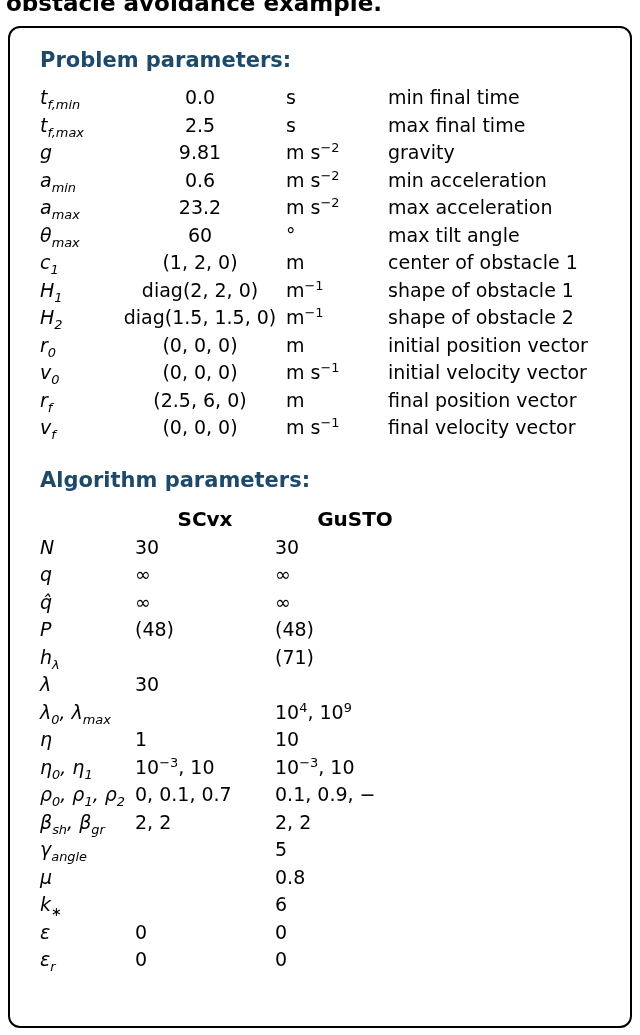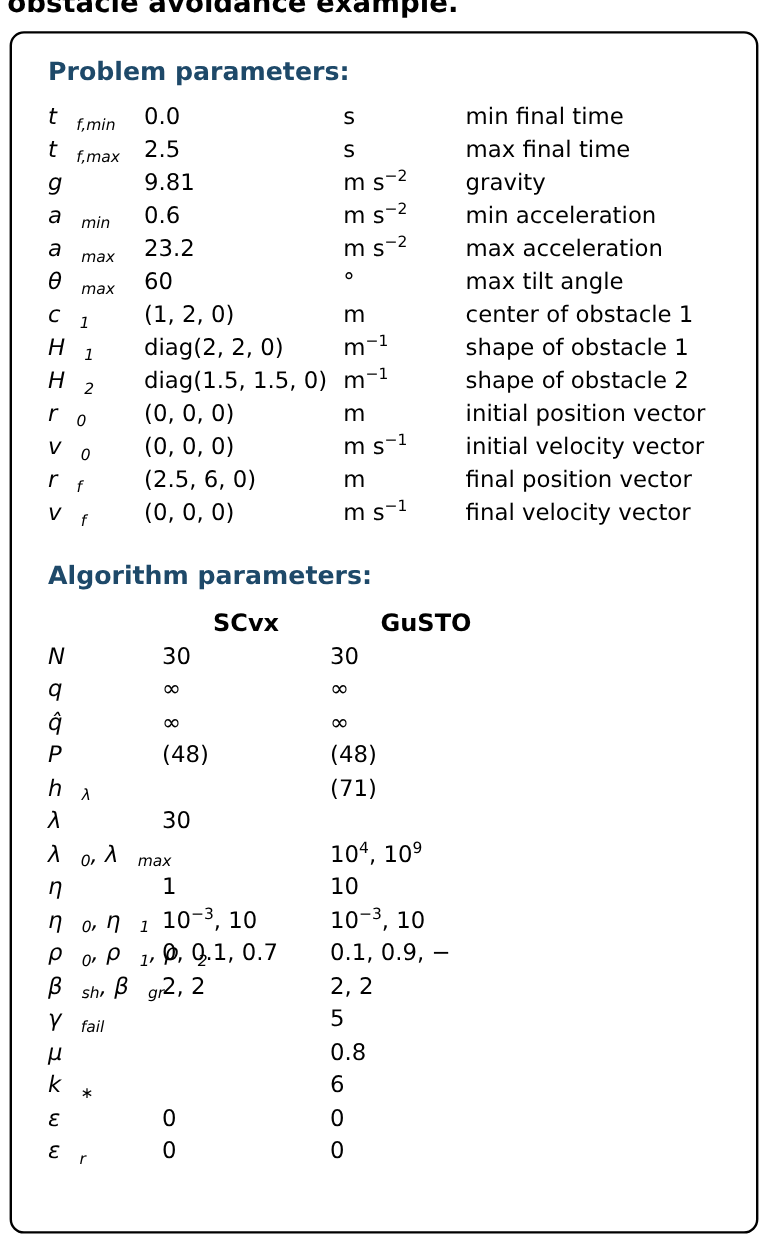--- a/index.html
+++ b/index.html
@@ -40,28 +40,28 @@
     padding: 0;
     line-height: 27.5px;
     vertical-align: baseline;
     white-space: nowrap;
     overflow: visible;
     font-weight: normal;
     text-align: left;
   }
   sub, sup { font-size: 68%; line-height: 0; }
   sup { vertical-align: super; }
-  sub { vertical-align: sub; margin-left: 16px; }
+  sub { vertical-align: sub; }
 
   
   .problem-table col.c-sym  { width: 80px; }
   .problem-table col.c-val  { width: 160px; }
   .problem-table col.c-unit { width: 108px; }
   .problem-table td.sym  { font-style: italic; }
-  .problem-table td.val  { }
+  .problem-table td.val  { text-align: center; }
   .problem-table td.unit { padding-left: 6px; }
 
   
   .algo-table col.c-sym   { width: 95px; }
   .algo-table col.c-scvx  { width: 140px; }
   .algo-table col.c-gusto { width: 160px; }
   .algo-table th { font-weight: bold; font-size: 20px; text-align: center; line-height: 30px; }
   .algo-table td.sym { font-style: italic; }
   .algo-table td.scvx, .algo-table td.gusto { text-align: left; }
 </style>
@@ -243,21 +243,21 @@
             <td class="gusto">0.1, 0.9, −</td>
             <td class="fill"></td>
           </tr>
           <tr>
             <td class="sym">β<sub>sh</sub>, β<sub>gr</sub></td>
             <td class="scvx">2, 2</td>
             <td class="gusto">2, 2</td>
             <td class="fill"></td>
           </tr>
           <tr>
-            <td class="sym">γ<sub>fail</sub></td>
+            <td class="sym">γ<sub>angle</sub></td>
             <td class="scvx"></td>
             <td class="gusto">5</td>
             <td class="fill"></td>
           </tr>
           <tr>
             <td class="sym">μ</td>
             <td class="scvx"></td>
             <td class="gusto">0.8</td>
             <td class="fill"></td>
           </tr>

